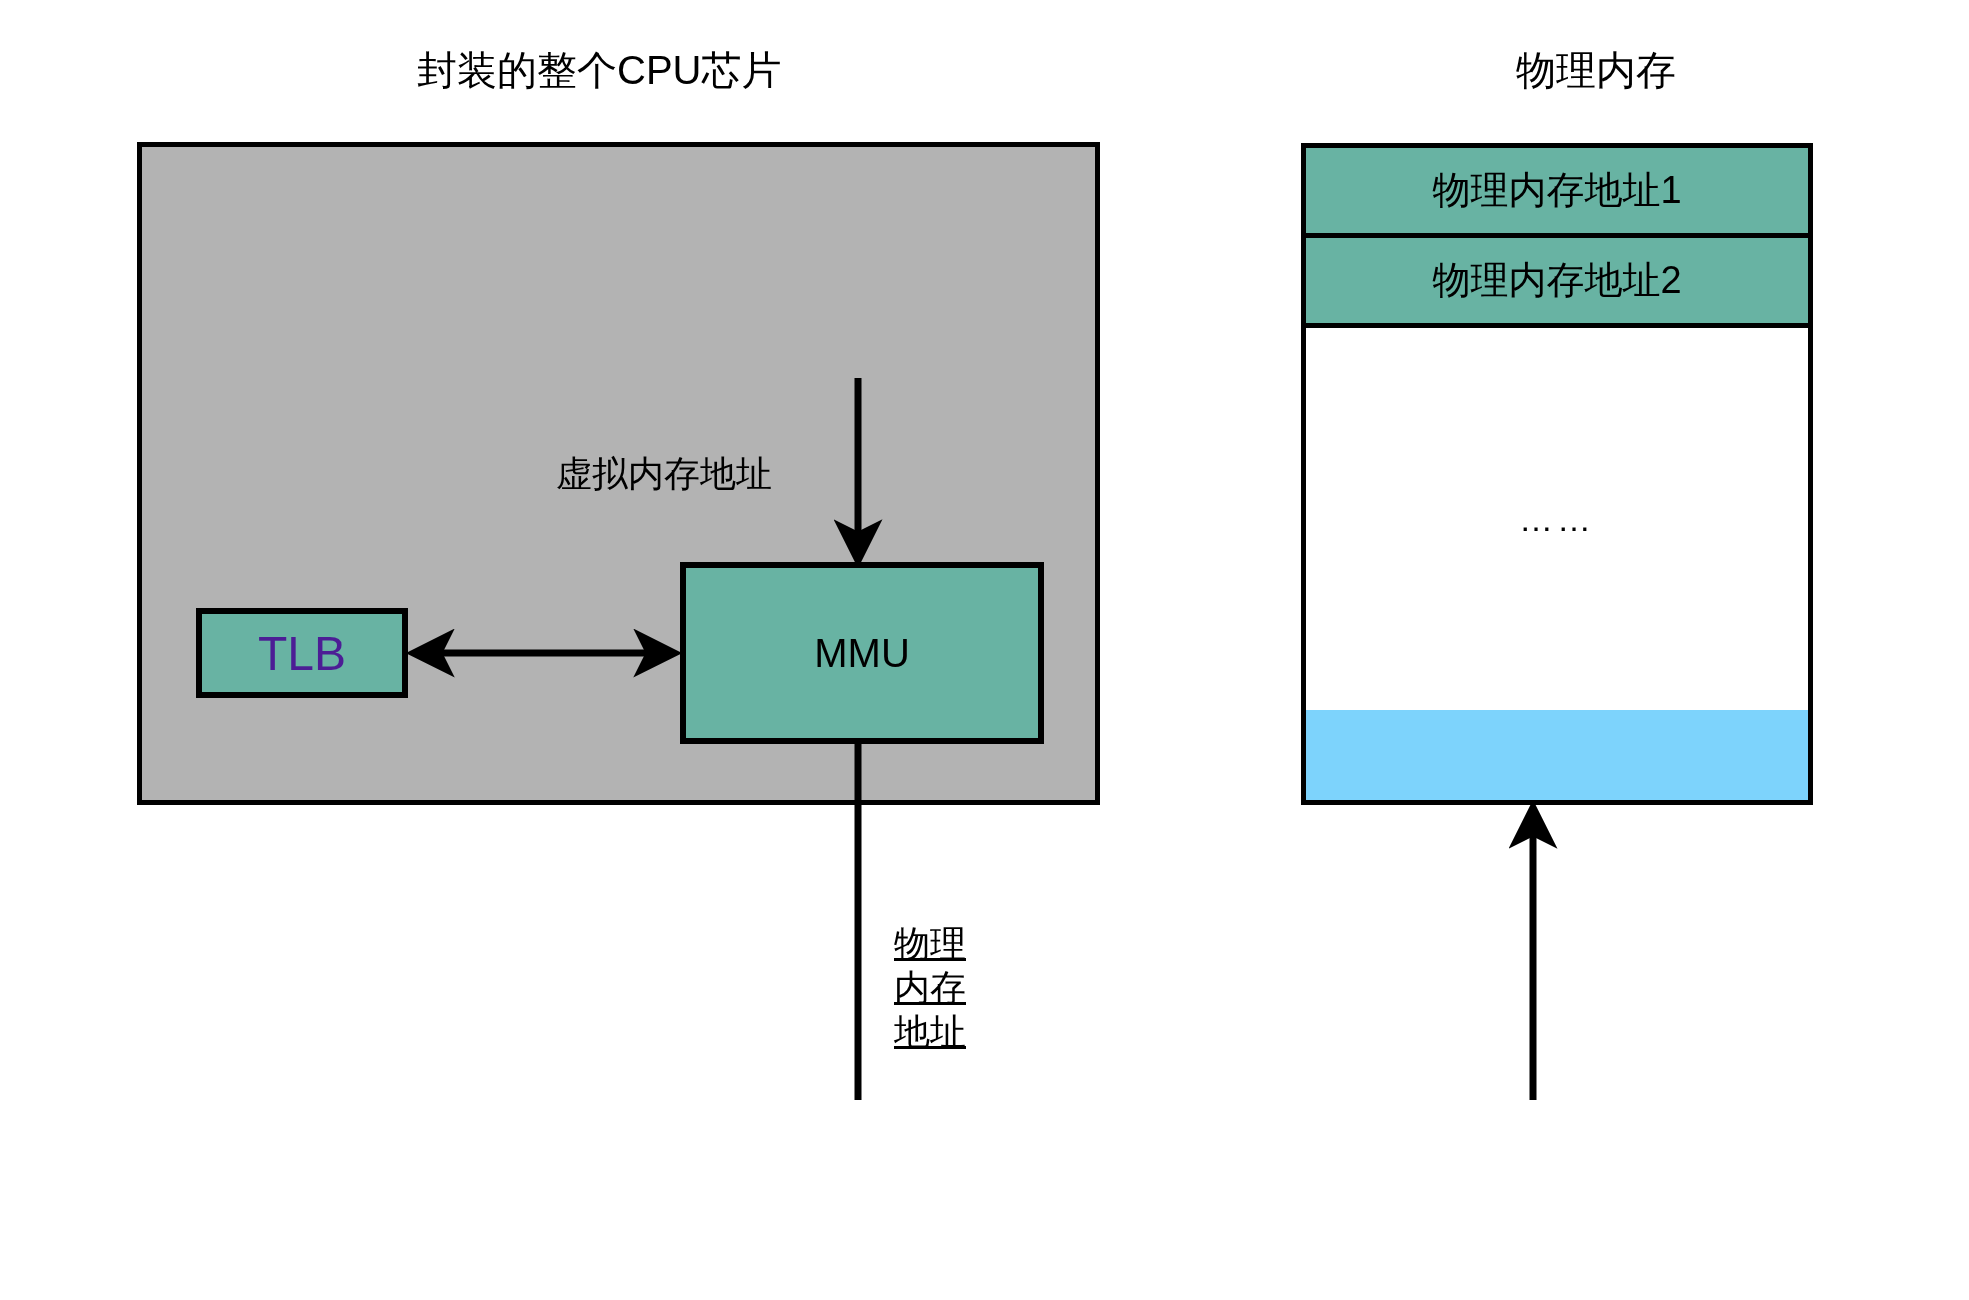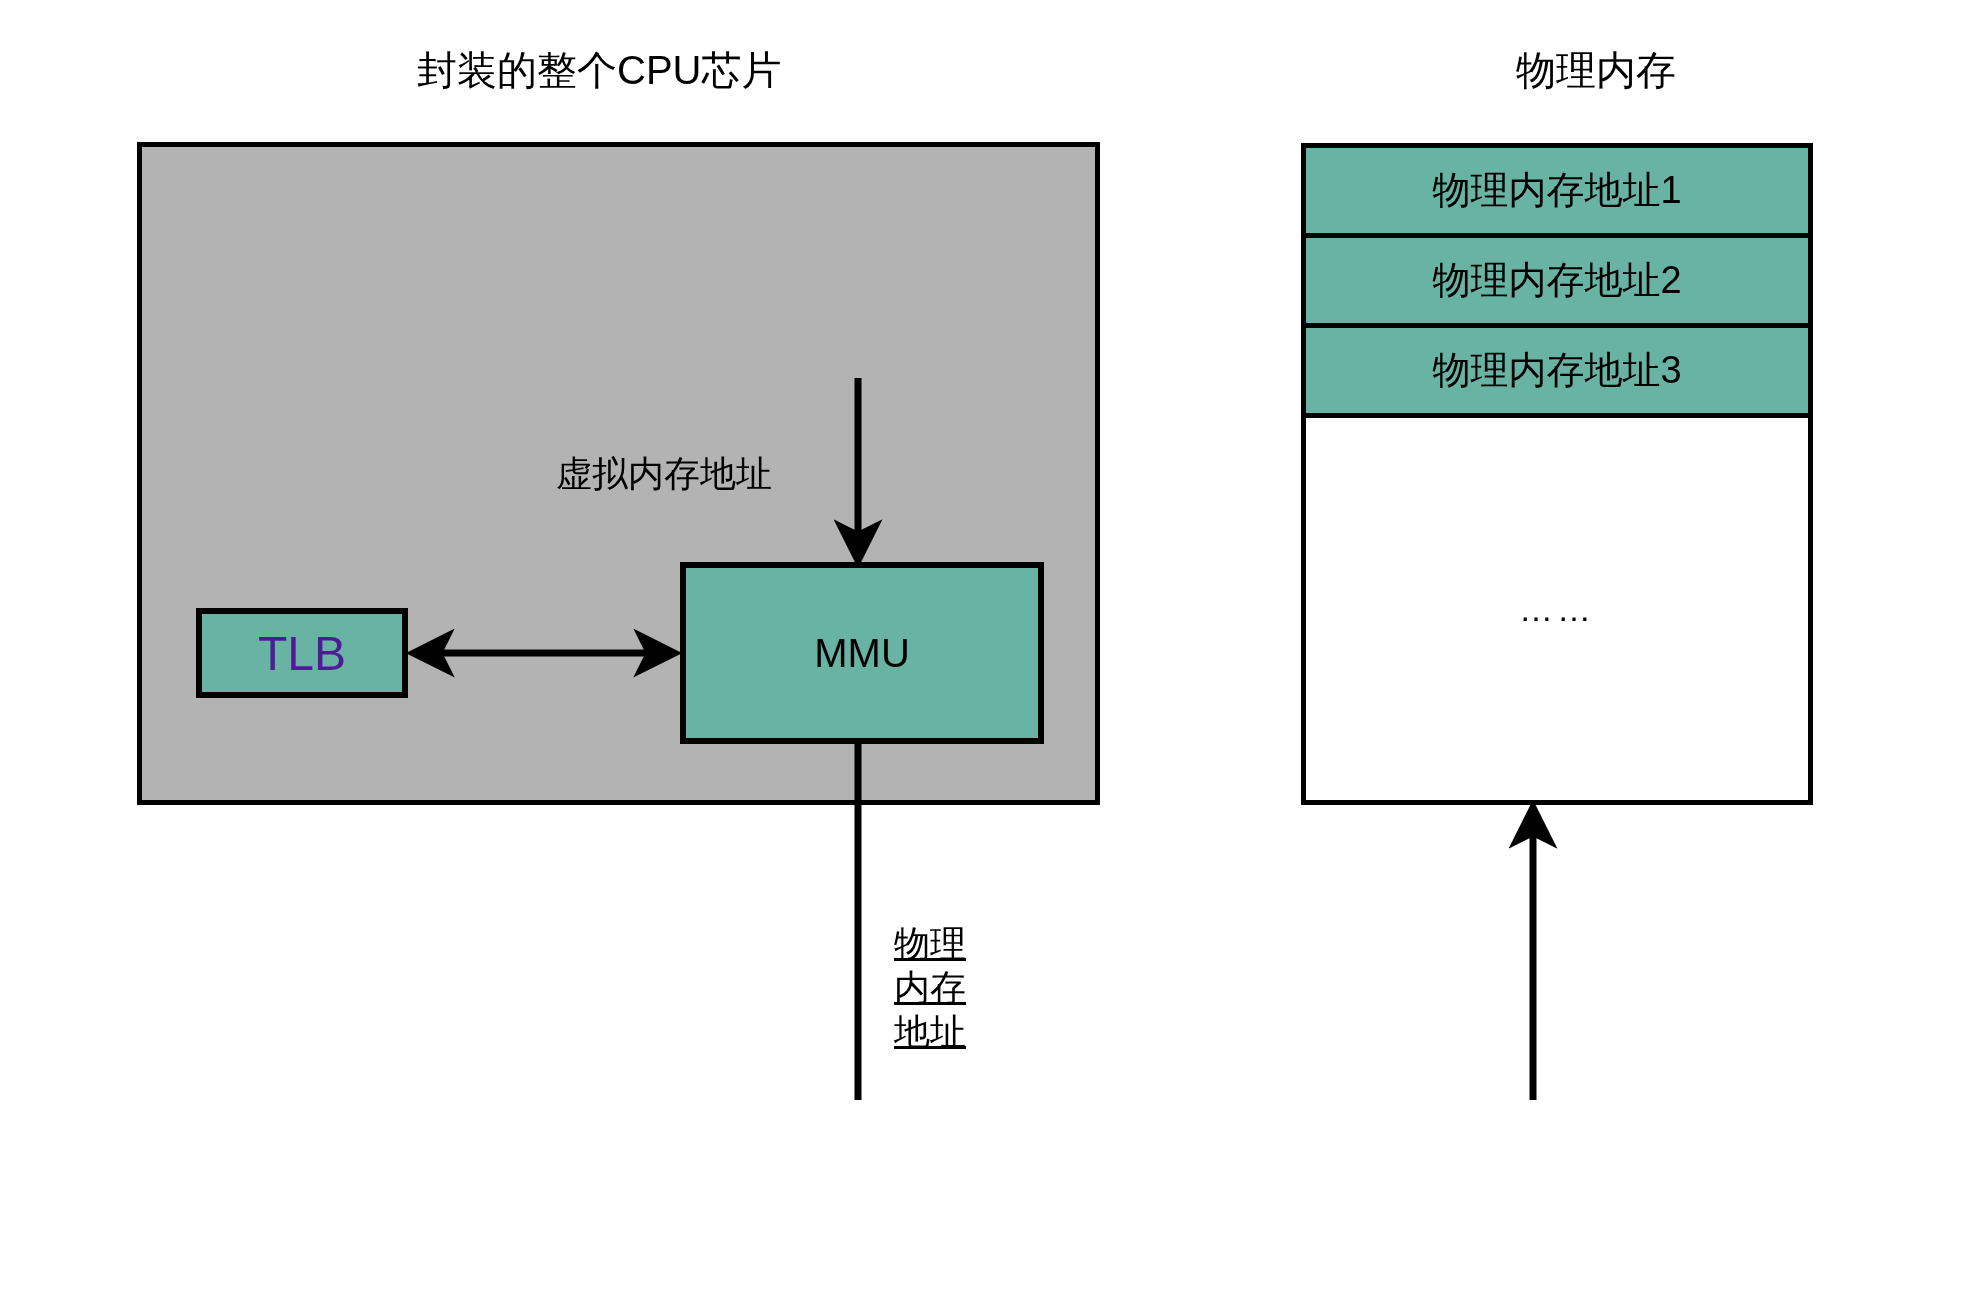--- a/index.html
+++ b/index.html
@@ -173,23 +173,20 @@
 
   <div class="abs conn-label" id="bus-label">总线</div>
 
   <div class="abs" id="memory-box">
     <div class="mem-row">
       <span>物理内存地址1</span>
     </div>
     <div class="mem-row">
       <span>物理内存地址2</span>
     </div>
-    <div class="mem-row">
-      <span>物理内存地址3</span>
-    </div>
     <div id="mem-ellipsis">
       <span>……</span>
     </div>
   </div>
 
   <svg class="abs" id="wires" viewBox="0 0 1969 1300">
     <defs>
       <marker id="arrowEnd" viewBox="0 0 12 12" refX="9" refY="6" markerWidth="7" markerHeight="7" orient="auto-start-reverse">
         <path d="M 0 0 L 12 6 L 0 12 L 3 6 z" fill="#000000"></path>
       </marker>

